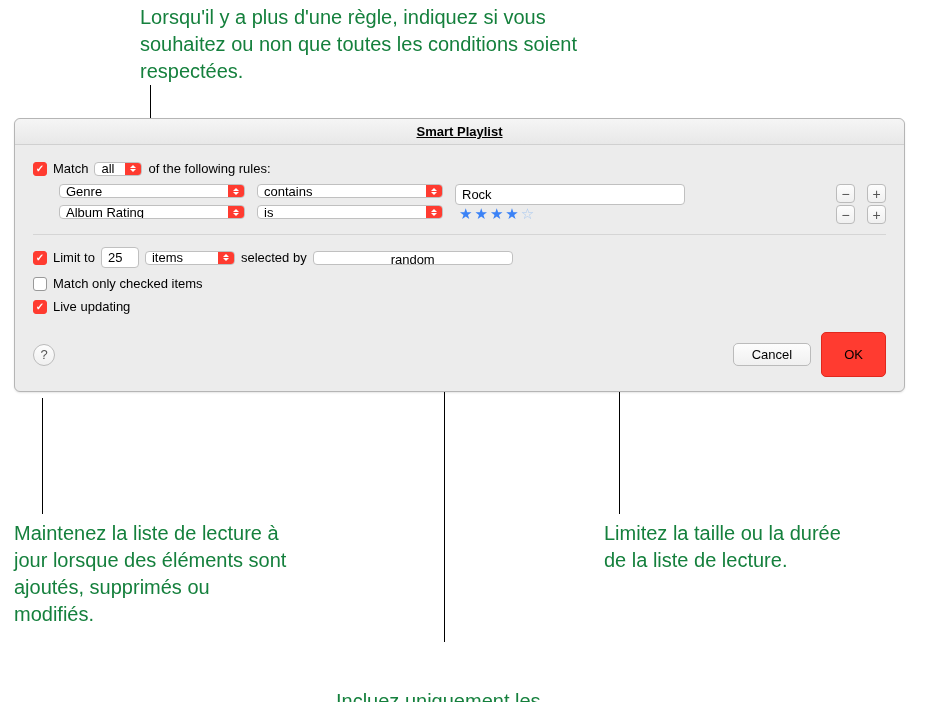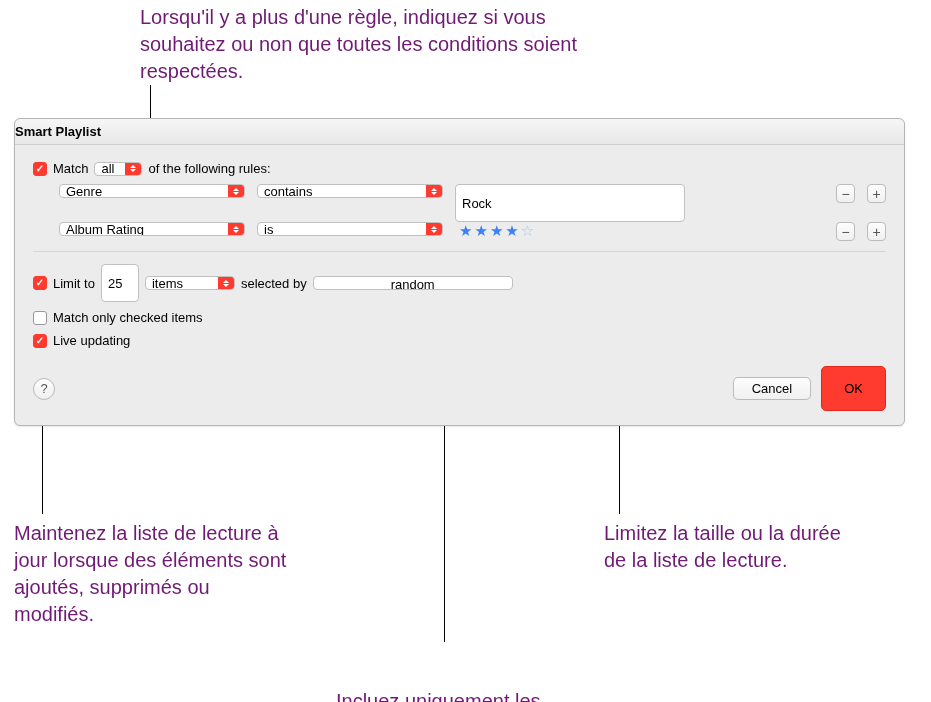--- a/index.html
+++ b/index.html
@@ -9,21 +9,21 @@
       color: #000;
       background: #fff;
       width: 931px;
       height: 702px;
       position: relative;
     }
     .annotation {
       position: absolute;
       font-size: 20px;
       line-height: 1.35;
-      color: #701a75;
+      color: #15803d;
     }
     .ann-top { top: 4px; left: 140px; width: 460px; }
     .ann-left { top: 520px; left: 14px; width: 280px; }
     .ann-center { top: 648px; left: 336px; width: 280px; margin-top: 40px; }
     .ann-right { top: 520px; left: 604px; width: 260px; }
 
     .callout-line {
       position: absolute;
       background: #000;
     }
@@ -32,26 +32,28 @@
       position: absolute;
       top: 118px;
       left: 14px;
       width: 891px;
       border: 1px solid #b5b5b5;
       border-radius: 6px;
       background: #ececec;
       box-shadow: 0 1px 2px rgba(0,0,0,0.1);
     }
     .titlebar {
+      text-align: center;
       font-size: 13px;
       font-weight: 600;
       padding: 5px 0;
       border-bottom: 1px solid #d0d0d0;
       background: linear-gradient(#f5f5f5, #e8e8e8);
       border-radius: 6px 6px 0 0;
+      text-decoration: underline;
     }
     .content {
       padding: 16px 18px 14px 18px;
     }
     .row {
       display: flex;
       align-items: center;
       margin-bottom: 8px;
       gap: 6px;
     }
@@ -120,21 +122,21 @@
     }
     .rule-row {
       display: flex;
       align-items: flex-start;
       gap: 12px;
     }
     .text-input {
       background: #fff;
       border: 1px solid #c0c0c0;
       border-radius: 4px;
-      height: 38px;
+      height: 21px;
       padding: 0 6px;
       font-size: 13px;
     }
     .stars {
       display: flex;
       gap: 2px;
       padding-left: 4px;
     }
     .star {
       color: #3b82f6;

